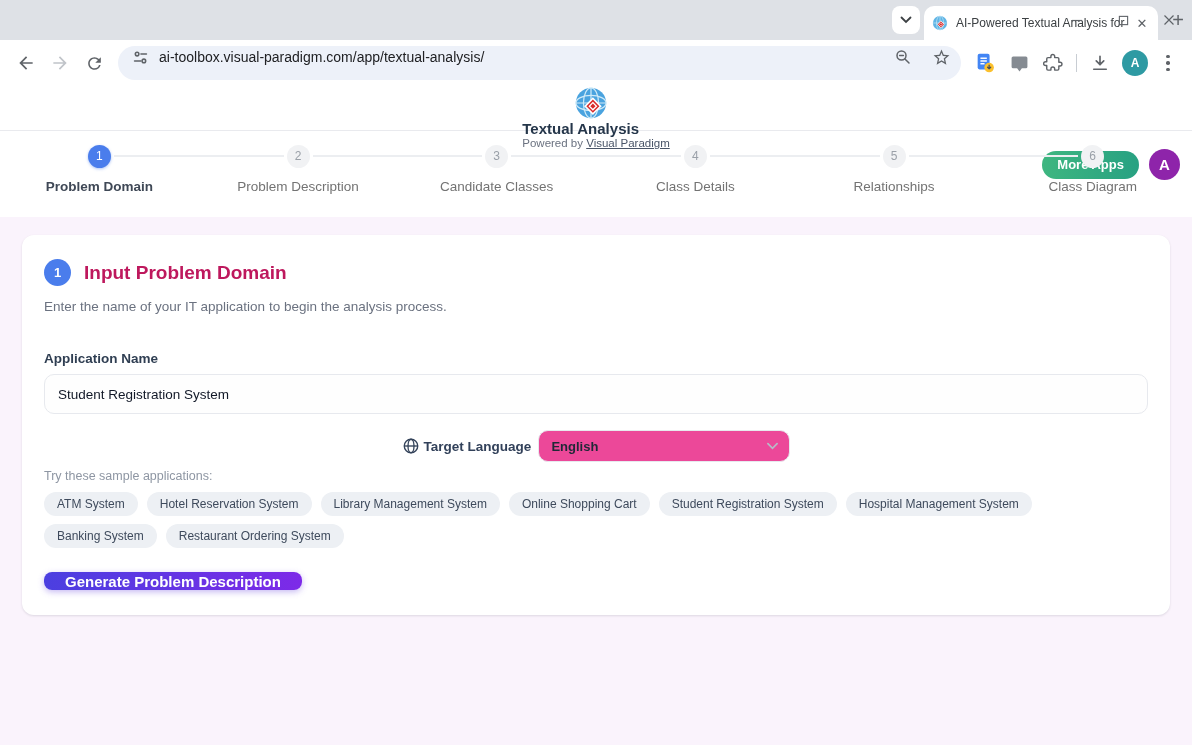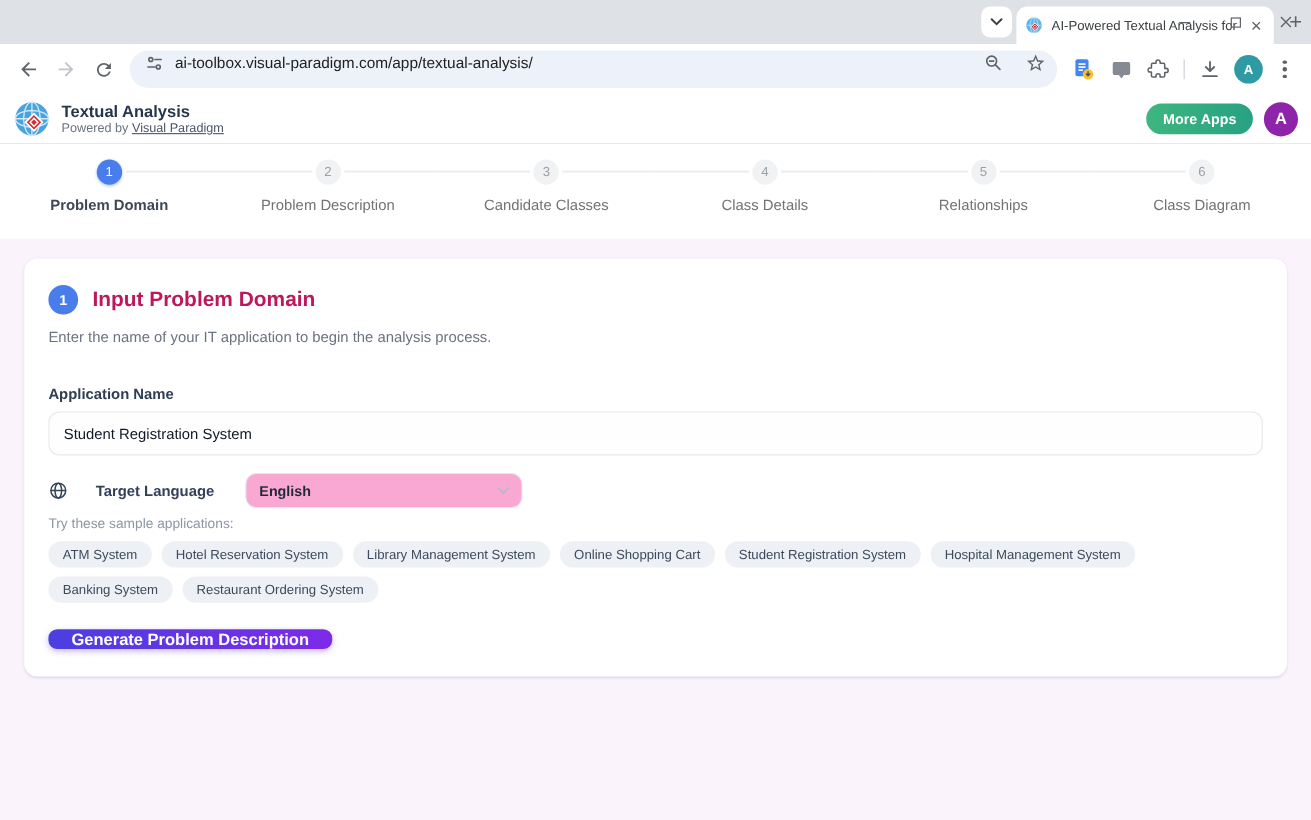--- a/index.html
+++ b/index.html
@@ -33,21 +33,21 @@
   .omni-icon-btn { width:28px; height:28px; display:flex; align-items:center; justify-content:center; border-radius:50%; }
   .ext-btn { width:32px; height:32px; display:flex; align-items:center; justify-content:center; border-radius:50%; }
   .toolbar-sep { width:1px; height:18px; background:#c8cdd3; margin:0 5px; }
   .browser-avatar { width:26px; height:26px; border-radius:50%; background:var(--browser-avatar,#2e9aa3);
     color:#fff; font-size:12px; font-weight:bold; display:flex; align-items:center; justify-content:center; margin:0 4px; cursor:pointer; }
   .kebab { display:flex; flex-direction:column; gap:3px; align-items:center; width:28px; cursor:pointer; }
   .kebab i { width:3.5px; height:3.5px; background:#5f6368; border-radius:50%; }
 
   
   .app-header { height:45px; background:#fff; border-bottom:1px solid #e9eaee;
-    display:flex; align-items:center; padding:0 12px; }
+    display:flex; align-items:center; padding:0 12px;flex-direction:column; }
   .vp-logo { width:34px; height:34px; margin-right:10px; flex:0 0 auto; }
   .app-title { font-size:15px; font-weight:bold; color:#25364a; line-height:1.15; }
   .powered { font-size:11.5px; color:#6b7280; }
   .powered a { color:#4a5568; text-decoration:underline; cursor:pointer; }
   .header-right { margin-left:auto; display:flex; align-items:center; gap:10px; }
   .more-apps { height:28px; padding:0 15px; border:none; border-radius:15px; cursor:pointer;
     background:linear-gradient(90deg, var(--green-start,#3eb680), var(--green-end,#27a182));
     color:#fff; font-size:13px; font-weight:bold; font-family:inherit; }
   .app-avatar { width:31px; height:31px; border-radius:50%; background:var(--purple-avatar,#8e24aa);
     color:#fff; font-size:15px; font-weight:bold; display:flex; align-items:center; justify-content:center; cursor:pointer; }
@@ -71,25 +71,25 @@
   .card-head { display:flex; align-items:center; gap:13px; }
   .step-badge { width:27px; height:27px; border-radius:50%; background:var(--accent-blue,#4a7dec);
     color:#fff; font-size:13px; font-weight:bold; display:flex; align-items:center; justify-content:center; }
   .card-title { margin:0; font-size:19px; font-weight:600; color:#be185d; }
   .card-subtitle { margin:13px 0 0; font-size:13.5px; color:#6b7280; }
 
   .field-label { margin-top:37px; font-size:13.5px; font-weight:bold; color:#2f3e52; }
   .text-input { margin-top:8px; width:100%; height:40px; border:1px solid #e7e9ee; border-radius:10px;
     padding:0 13px; font-size:13.5px; color:#111827; background:#fefefe; font-family:inherit; outline:none; }
 
-  .lang-row { margin-top:16px; display:flex; align-items:center; gap:25px; }
+  .lang-row { margin-top:16px; display:flex; align-items:center; gap:4px;justify-content:center; }
   .lang-label { font-size:13.5px; font-weight:bold; color:#32415a; }
   .lang-select { position:relative; width:252px; height:32px; border:1px solid #e7e9ee; border-radius:10px;
     display:flex; align-items:center; padding:0 12px; font-size:13px; font-weight:bold; color:#1f2937;
-    background:#f9a8d4; cursor:pointer; margin-left:3px; }
+    background:#ec4899; cursor:pointer; margin-left:3px; }
   .lang-select svg { position:absolute; right:11px; }
 
   .samples-caption { margin-top:7px; font-size:12.5px; color:#8e96a3; }
   .chips { margin-top:9px; display:flex; flex-wrap:wrap; gap:8px 9px; max-width:1000px; }
   .chip { background:#edf0f4; border-radius:999px; padding:5px 13px; font-size:12px; color:#3e4a5c; cursor:pointer; white-space:nowrap; }
 
   .generate-btn { margin-top:24px; height:18px; padding:0 21px; border:none; border-radius:8px; cursor:pointer;
     background:linear-gradient(90deg, var(--button-grad-start,#4b3fe0), var(--button-grad-end,#7d2ae8));
     color:#fff; font-size:15px; font-weight:bold; font-family:inherit;
     box-shadow:0 2px 6px rgba(91,54,222,.35);text-align:center; }

